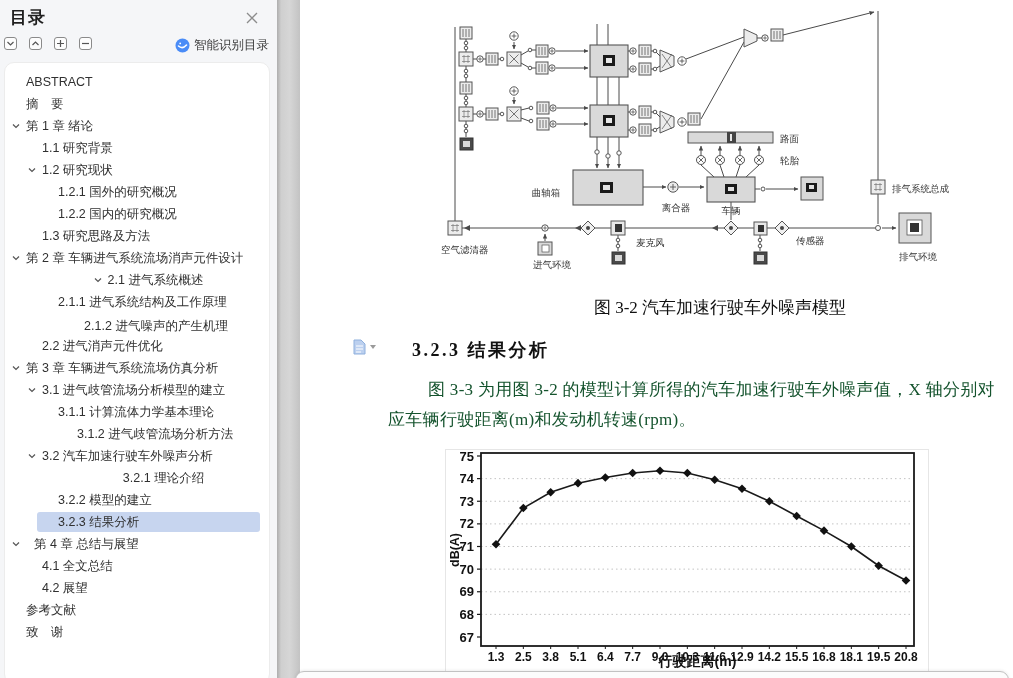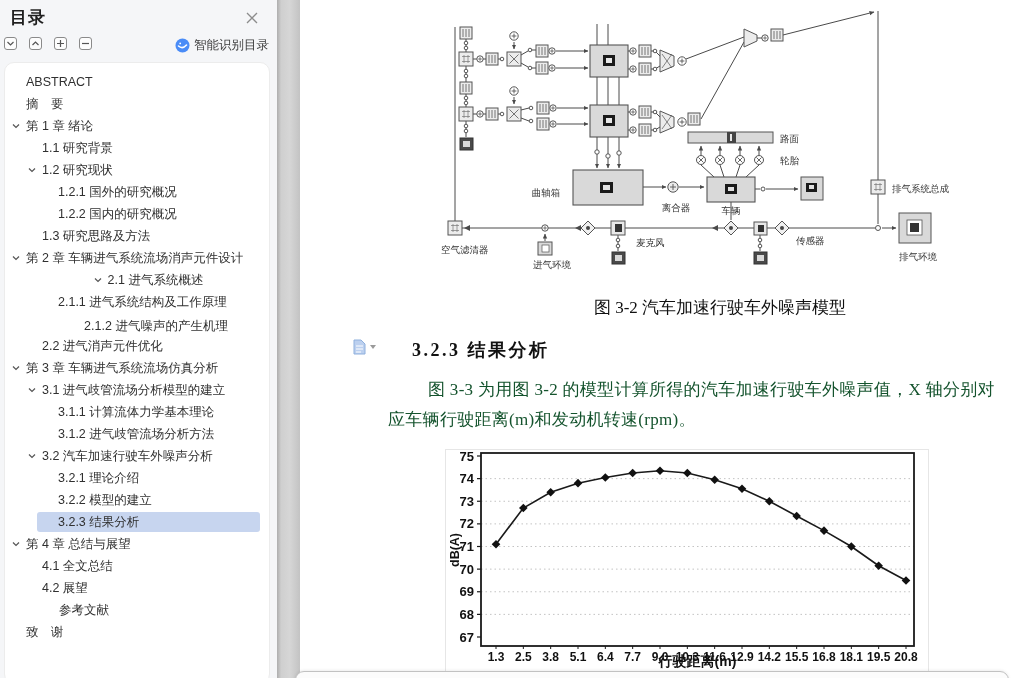--- a/index.html
+++ b/index.html
@@ -172,62 +172,62 @@
               <svg width="10" height="10" viewBox="0 0 10 10">
                 <polyline points="2,3.5 5,6.5 8,3.5" fill="none" stroke="#555" stroke-width="1.2"></polyline>
               </svg>
             </span>
             <span class="lbl">3.1 进气歧管流场分析模型的建立</span>
           </div>
           <div class="toc-row" style="padding-left: 38px;">
             <span class="chev"></span>
             <span class="lbl">3.1.1 计算流体力学基本理论</span>
           </div>
-          <div class="toc-row" style="padding-left: 38px;">
+          <div class="toc-row" style="padding-left: 38px; gap: 19px;">
             <span class="chev"></span>
             <span class="lbl">3.1.2 进气歧管流场分析方法</span>
           </div>
           <div class="toc-row" style="padding-left: 22px;">
             <span class="chev">
               <svg width="10" height="10" viewBox="0 0 10 10">
                 <polyline points="2,3.5 5,6.5 8,3.5" fill="none" stroke="#555" stroke-width="1.2"></polyline>
               </svg>
             </span>
             <span class="lbl">3.2 汽车加速行驶车外噪声分析</span>
           </div>
-          <div class="toc-row" style="padding-left: 38px;">
+          <div class="toc-row" style="padding-left: 38px; justify-content: center;">
             <span class="chev"></span>
             <span class="lbl">3.2.1 理论介绍</span>
           </div>
           <div class="toc-row" style="padding-left: 38px;">
             <span class="chev"></span>
             <span class="lbl">3.2.2 模型的建立</span>
           </div>
           <div class="toc-row" style="padding-left: 38px;">
             <i class="hl"></i>
             <span class="chev"></span>
             <span class="lbl">3.2.3 结果分析</span>
           </div>
-          <div class="toc-row" style="padding-left: 6px;">
+          <div class="toc-row" style="padding-left: 6px; gap: 8px;">
             <span class="chev">
               <svg width="10" height="10" viewBox="0 0 10 10">
                 <polyline points="2,3.5 5,6.5 8,3.5" fill="none" stroke="#555" stroke-width="1.2"></polyline>
               </svg>
             </span>
             <span class="lbl">第 4 章  总结与展望</span>
           </div>
           <div class="toc-row" style="padding-left: 22px;">
             <span class="chev"></span>
             <span class="lbl">4.1 全文总结</span>
           </div>
           <div class="toc-row" style="padding-left: 22px;">
             <span class="chev"></span>
             <span class="lbl">4.2 展望</span>
           </div>
-          <div class="toc-row" style="padding-left: 6px; gap: 33px;">
+          <div class="toc-row" style="padding-left: 6px;">
             <span class="chev"></span>
             <span class="lbl">参考文献</span>
           </div>
           <div class="toc-row" style="padding-left: 6px;">
             <span class="chev"></span>
             <span class="lbl">致　谢</span>
           </div>
         </div>
     </div>
   </div>

